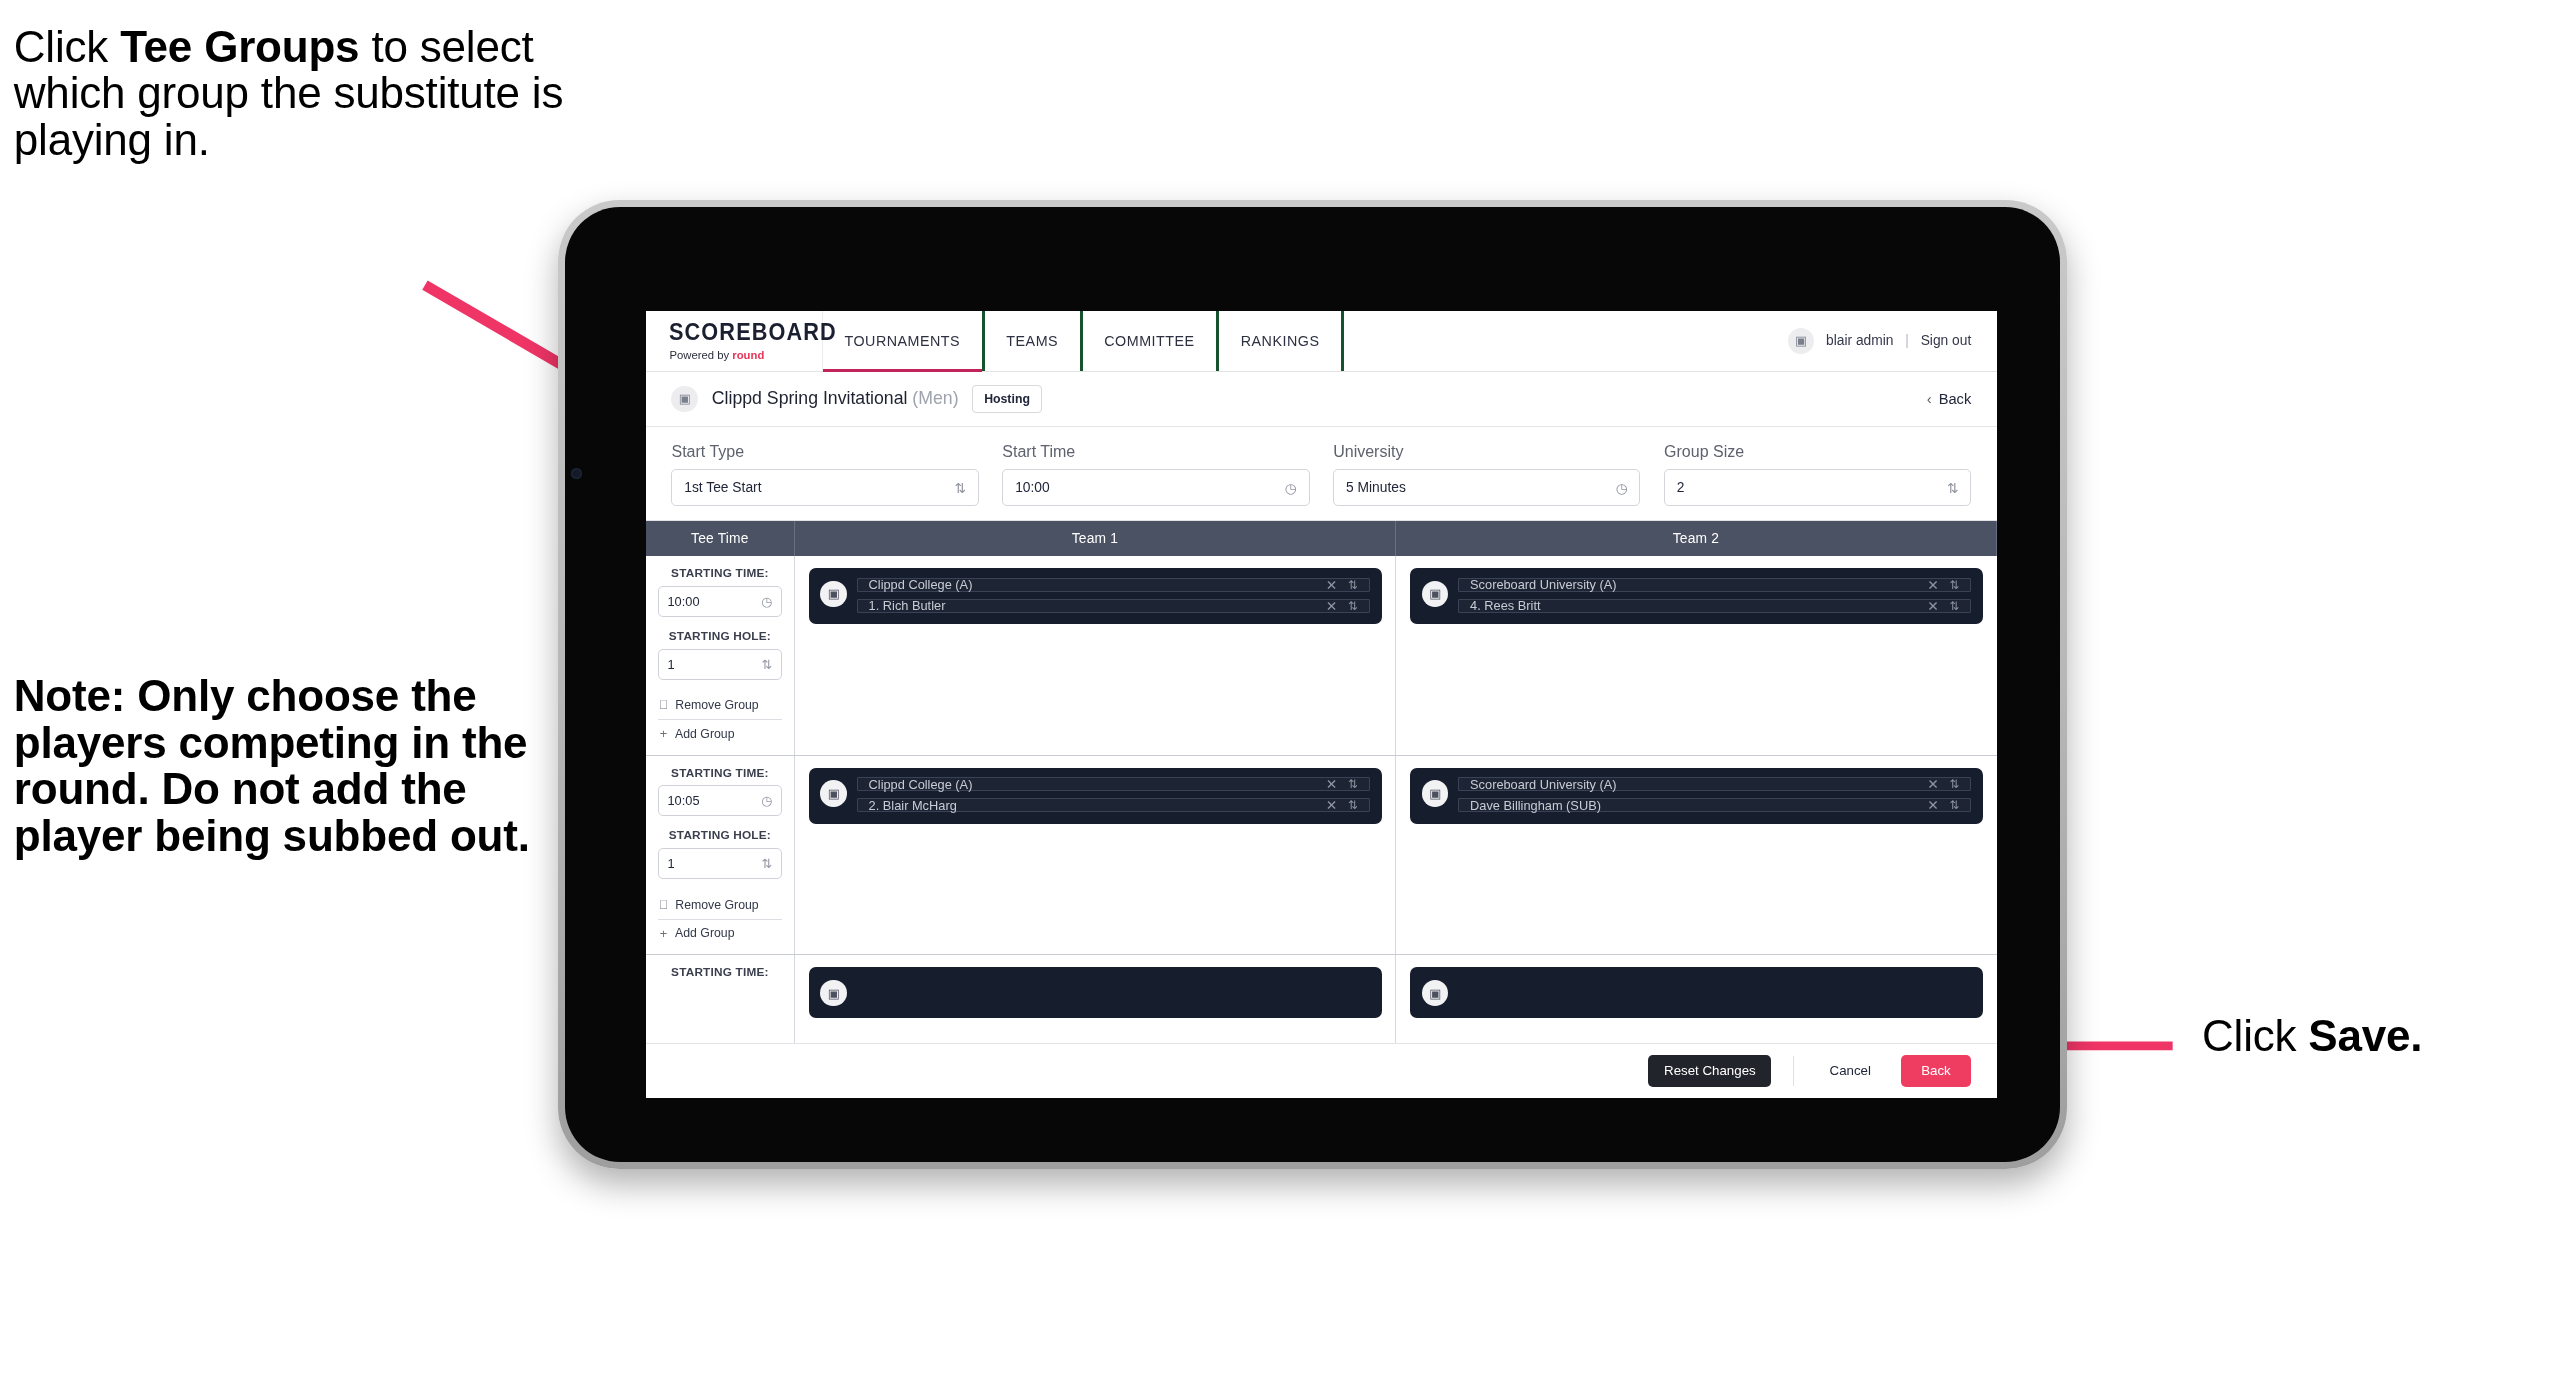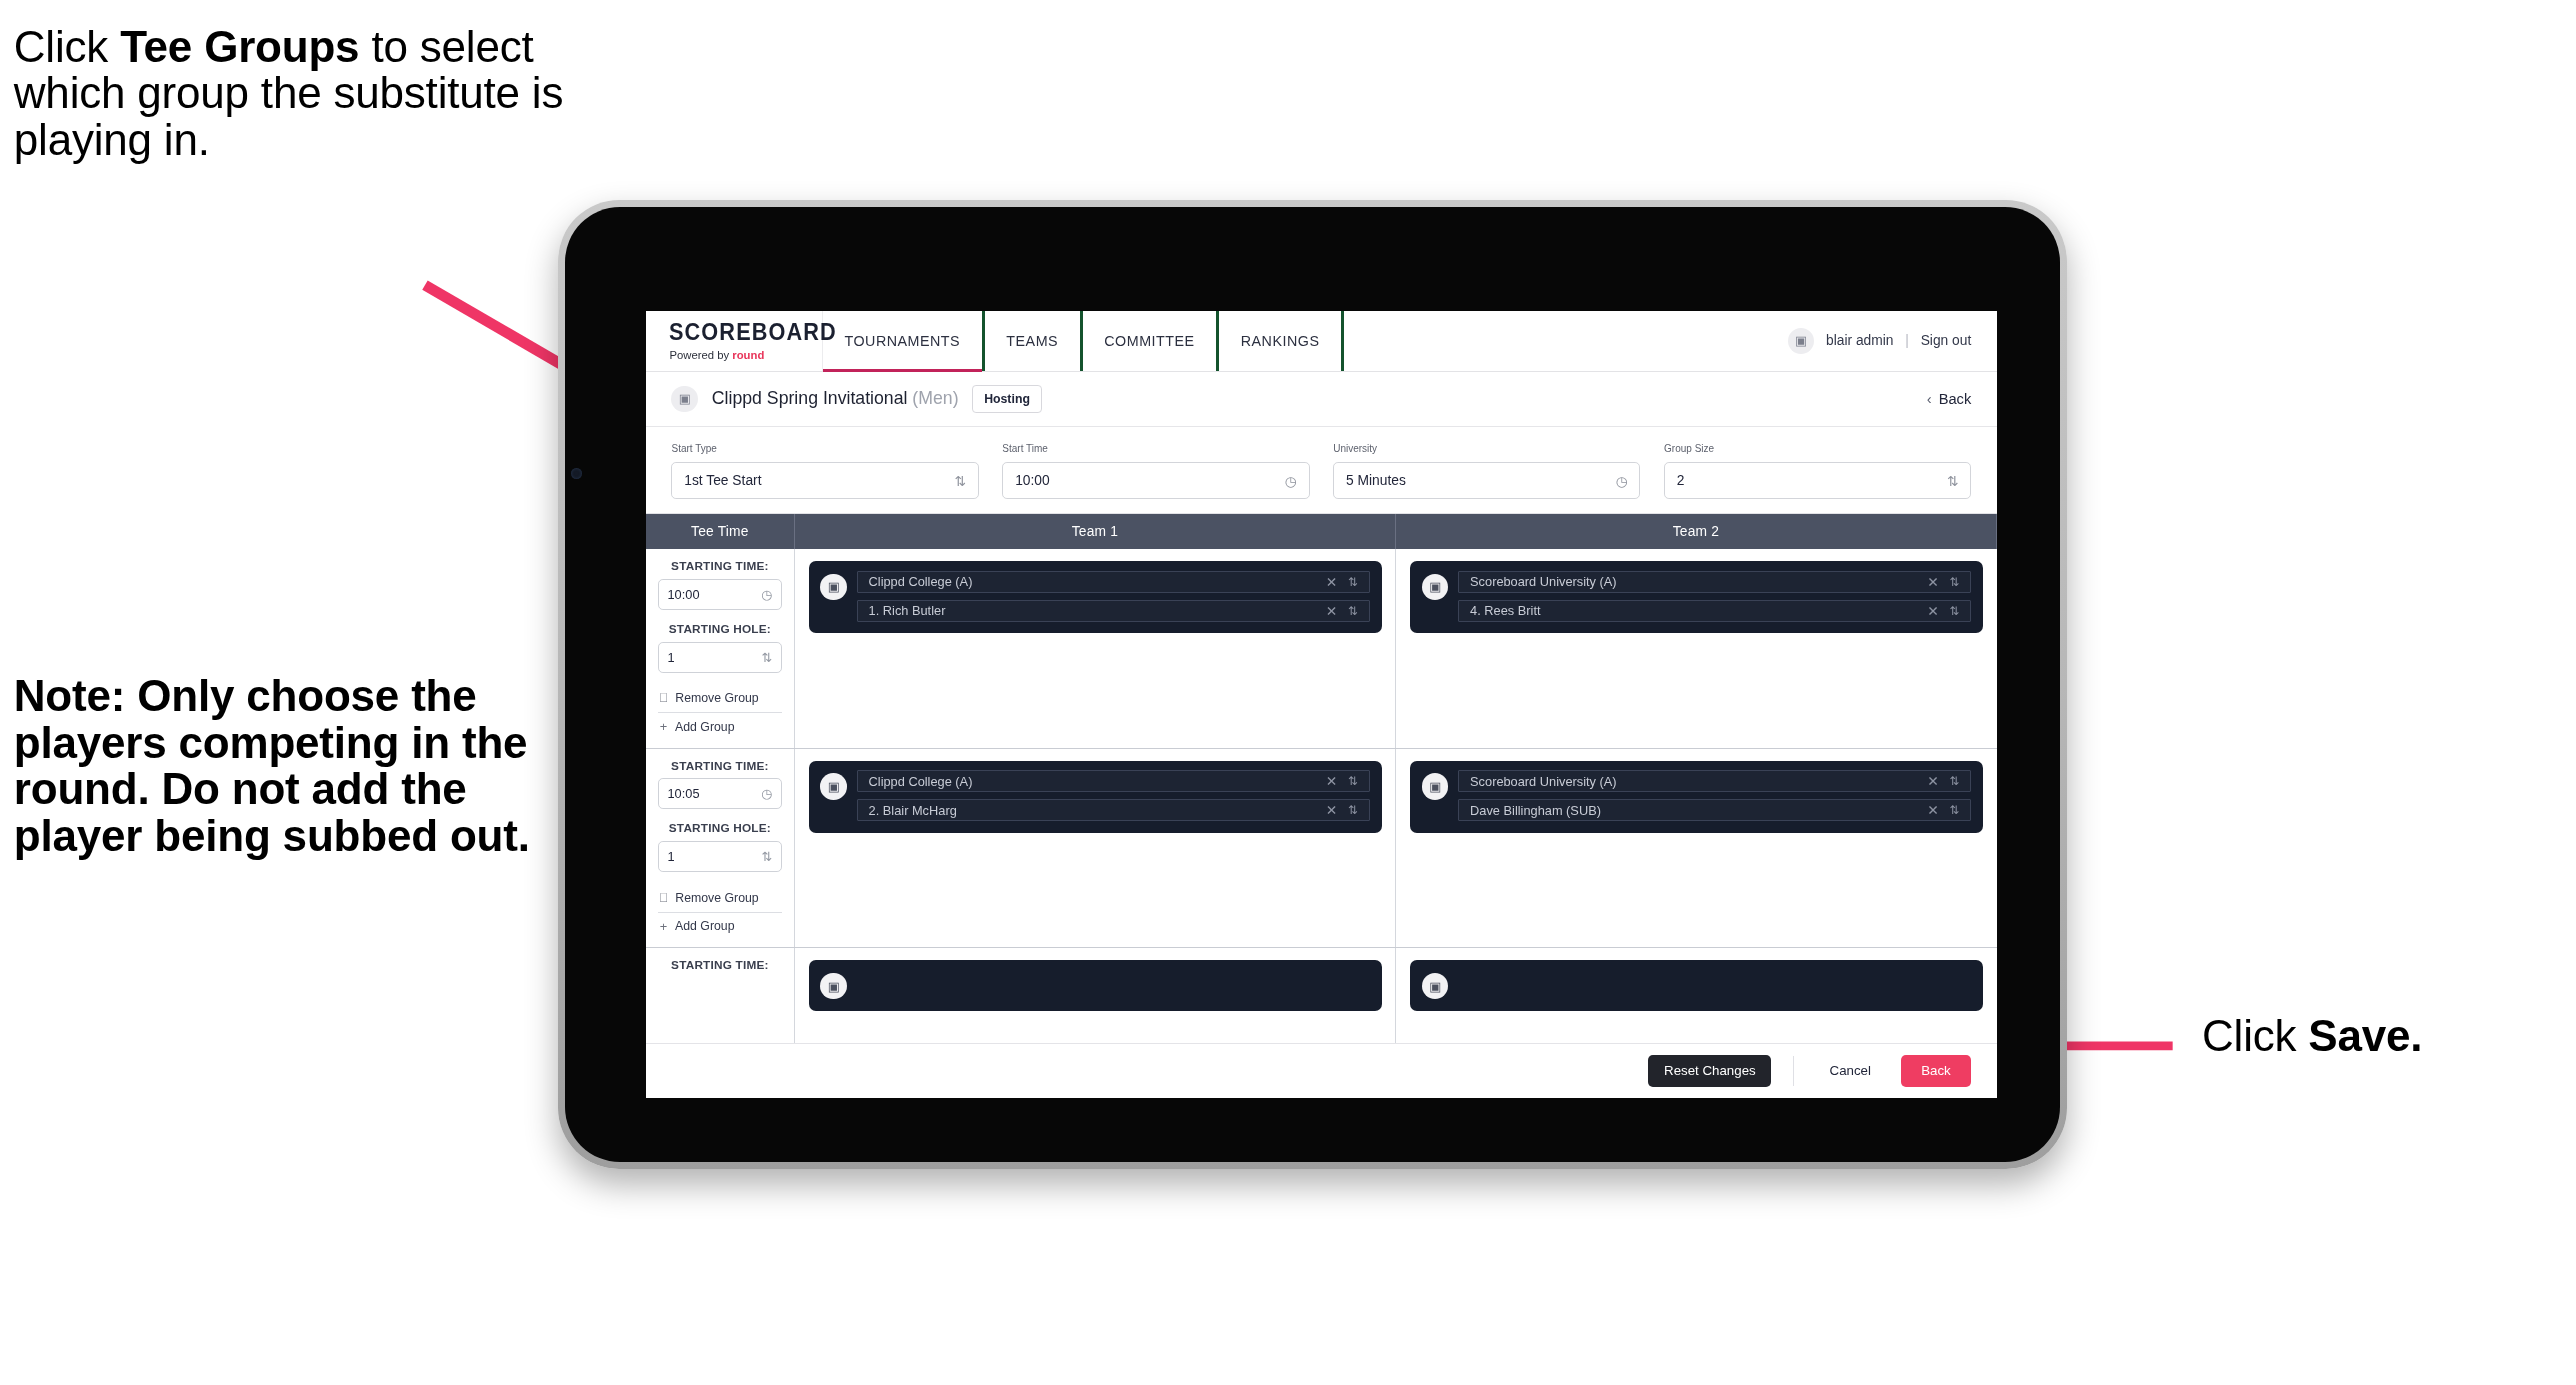--- a/index.html
+++ b/index.html
@@ -113,21 +113,21 @@
   }
   #back-btn { margin-left: auto; font-size: 14.7px; color: #22263a; cursor: pointer; }
   #back-btn .chev { margin-right: 6.9px; color: #555a6b; }
 
   
   #controls {
     display: flex; gap: 23.6px; padding: 15.7px 25.6px 13.8px 25.6px;
     flex: 0 0 auto;
   }
   .ctrl { flex: 1; }
-  .ctrl-label { font-size: 10px; color: #5e626e; margin-bottom: 8.8px; }
+  .ctrl-label { font-size: 16px; color: #5e626e; margin-bottom: 8.8px; }
   .ctrl-box {
     height: 37px; border: 1px solid #d3d5da; border-radius: 4.9px;
     display: flex; align-items: center; padding: 0 11.8px;
     font-size: 13.8px; color: #22263a; background: #fff; cursor: pointer;
   }
   .ctrl-box .val { flex: 1; }
   .ctrl-box .gl { color: #8f939d; font-size: 13.8px; }
 
   
   #table-wrap { flex: 1; position: relative; overflow: hidden; border-top: 1px solid #e2e2e6; }
@@ -167,21 +167,21 @@
     display: flex; align-items: flex-start; gap: 9.8px;
   }
   .grip {
     width: 26.5px; height: 26.5px; border-radius: 50%; background: #f2f2f4;
     display: flex; align-items: center; justify-content: center;
     color: #4c515f; font-size: 12.8px; flex: 0 0 auto; margin-top: 2.9px; cursor: grab;
   }
   .cardcol { flex: 1; display: flex; flex-direction: column; gap: 6.9px; }
   .pill {
     background: #1d2433; border: 1px solid #3a4256; border-radius: 1px;
-    height: 22px; display: flex; align-items: center; padding: 0 10.8px;
+    height: 14px; display: flex; align-items: center; padding: 0 10.8px;
     font-size: 12.8px; color: #c8ccd6;
   }
   .pill .ptext { flex: 1; }
   .pill .px { color: #8d93a2; font-size: 13.8px; margin-right: 10.8px; cursor: pointer; }
   .pill .pc { color: #8d93a2; font-size: 11.8px; cursor: pointer; }
 
   
   #footer {
     height: 55px; flex: 0 0 auto; background: #fff;
     border-top: 1px solid #e4e4e8;

